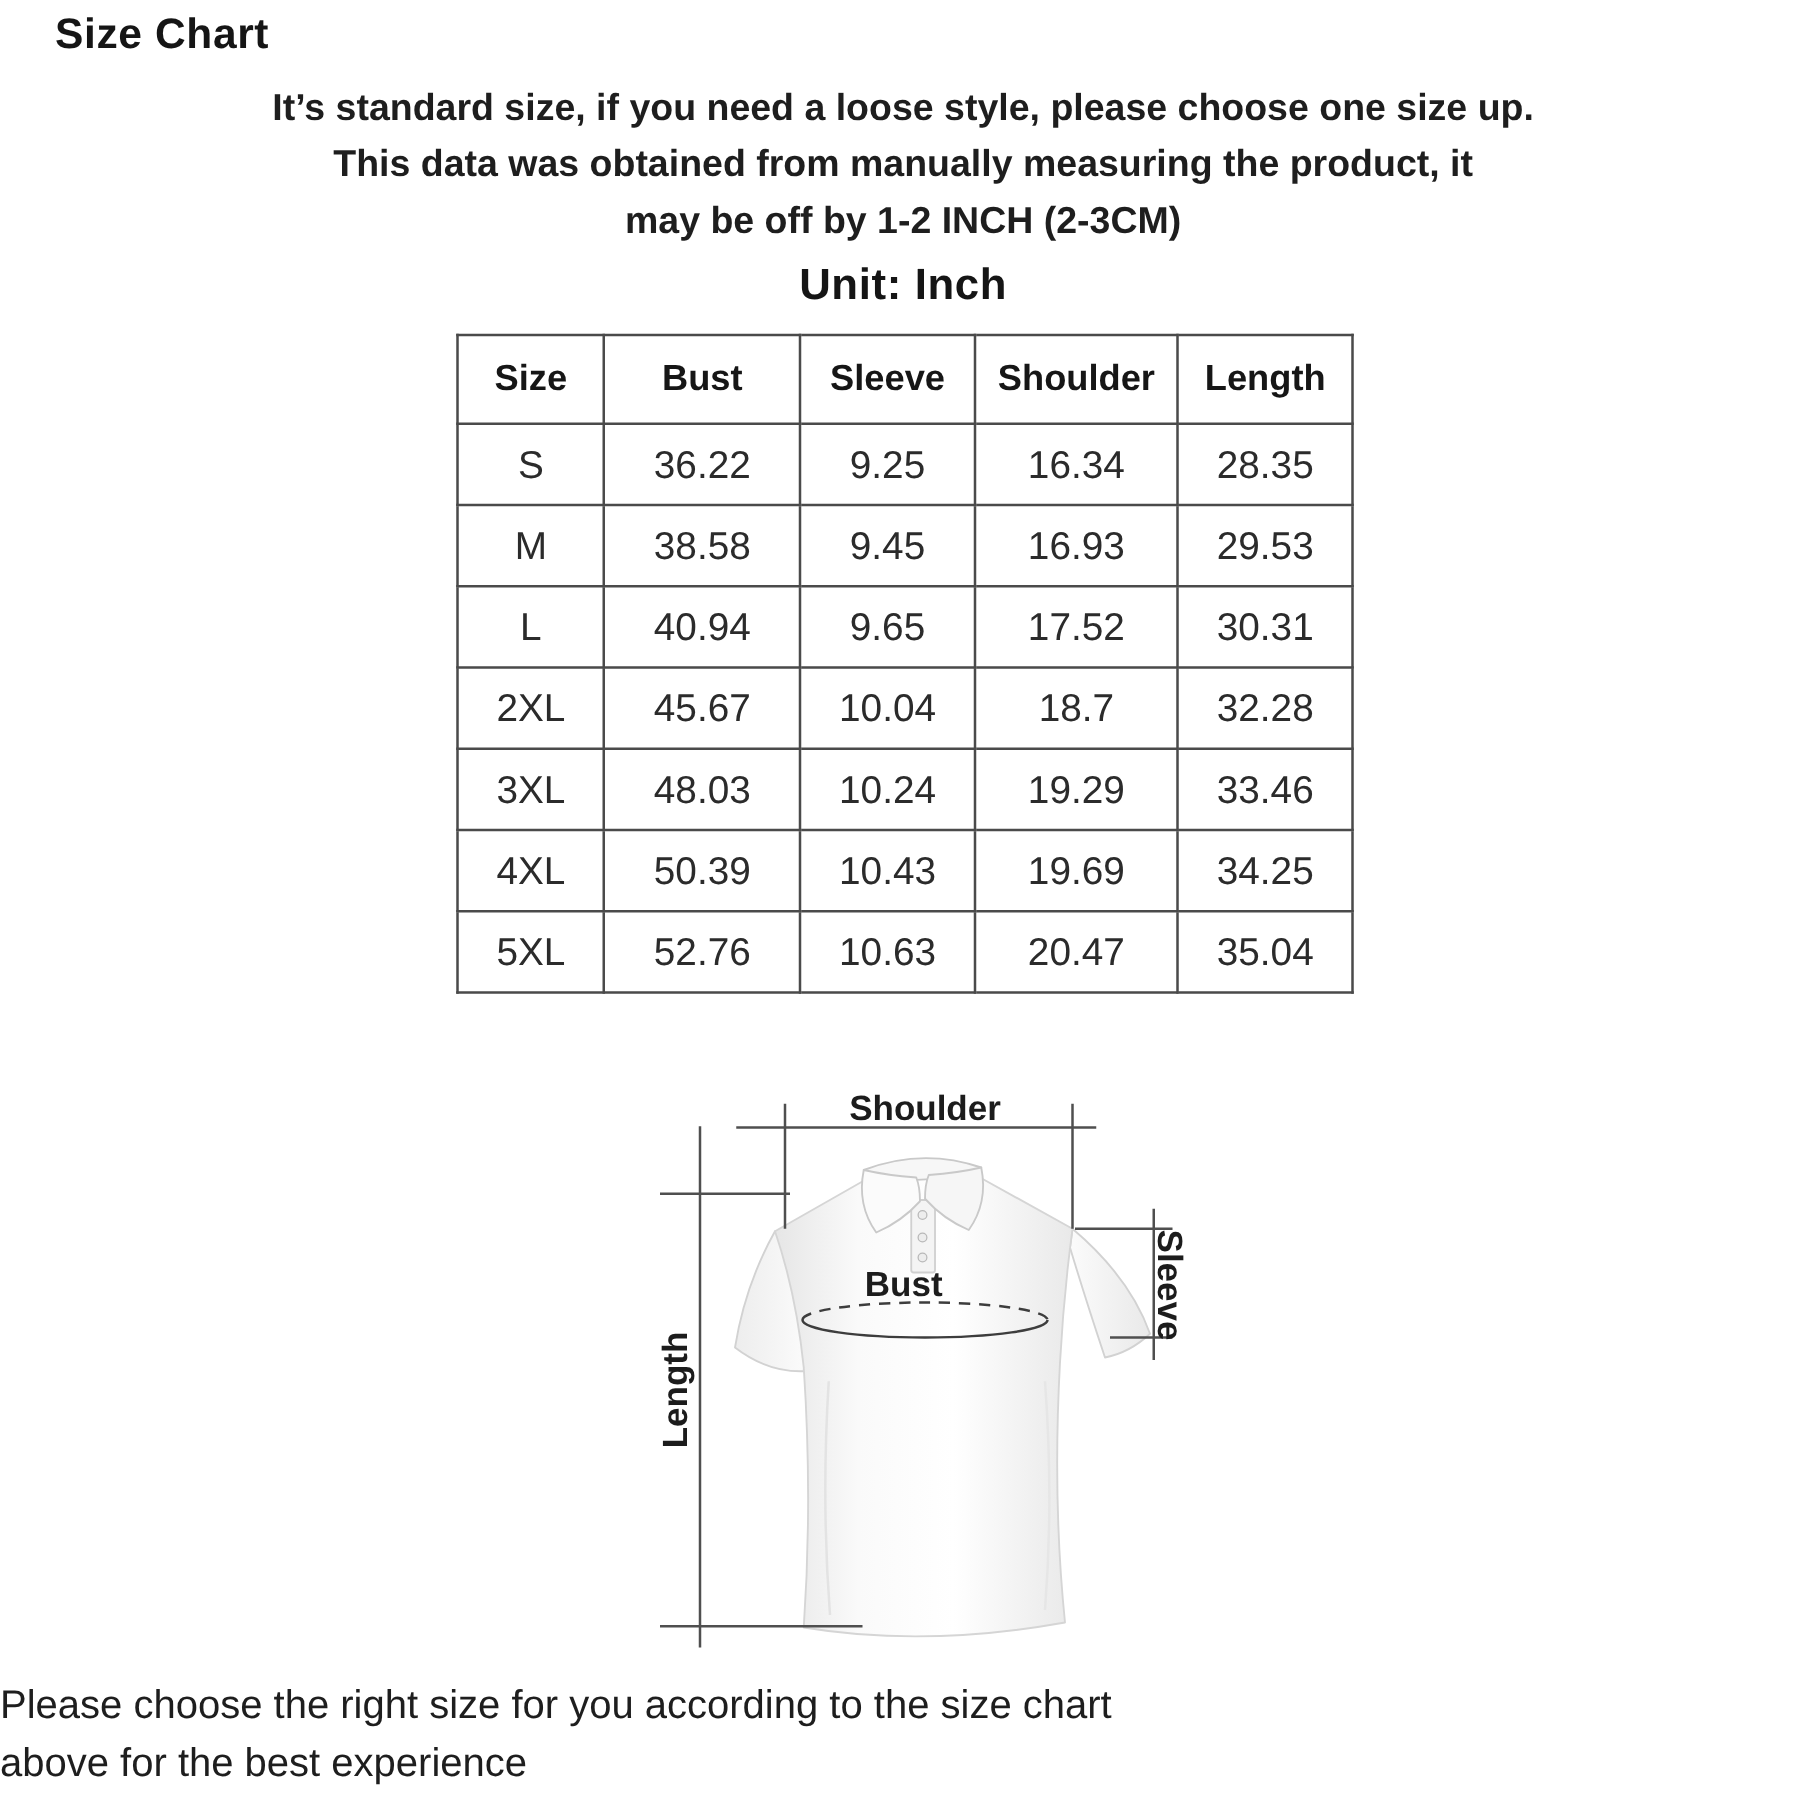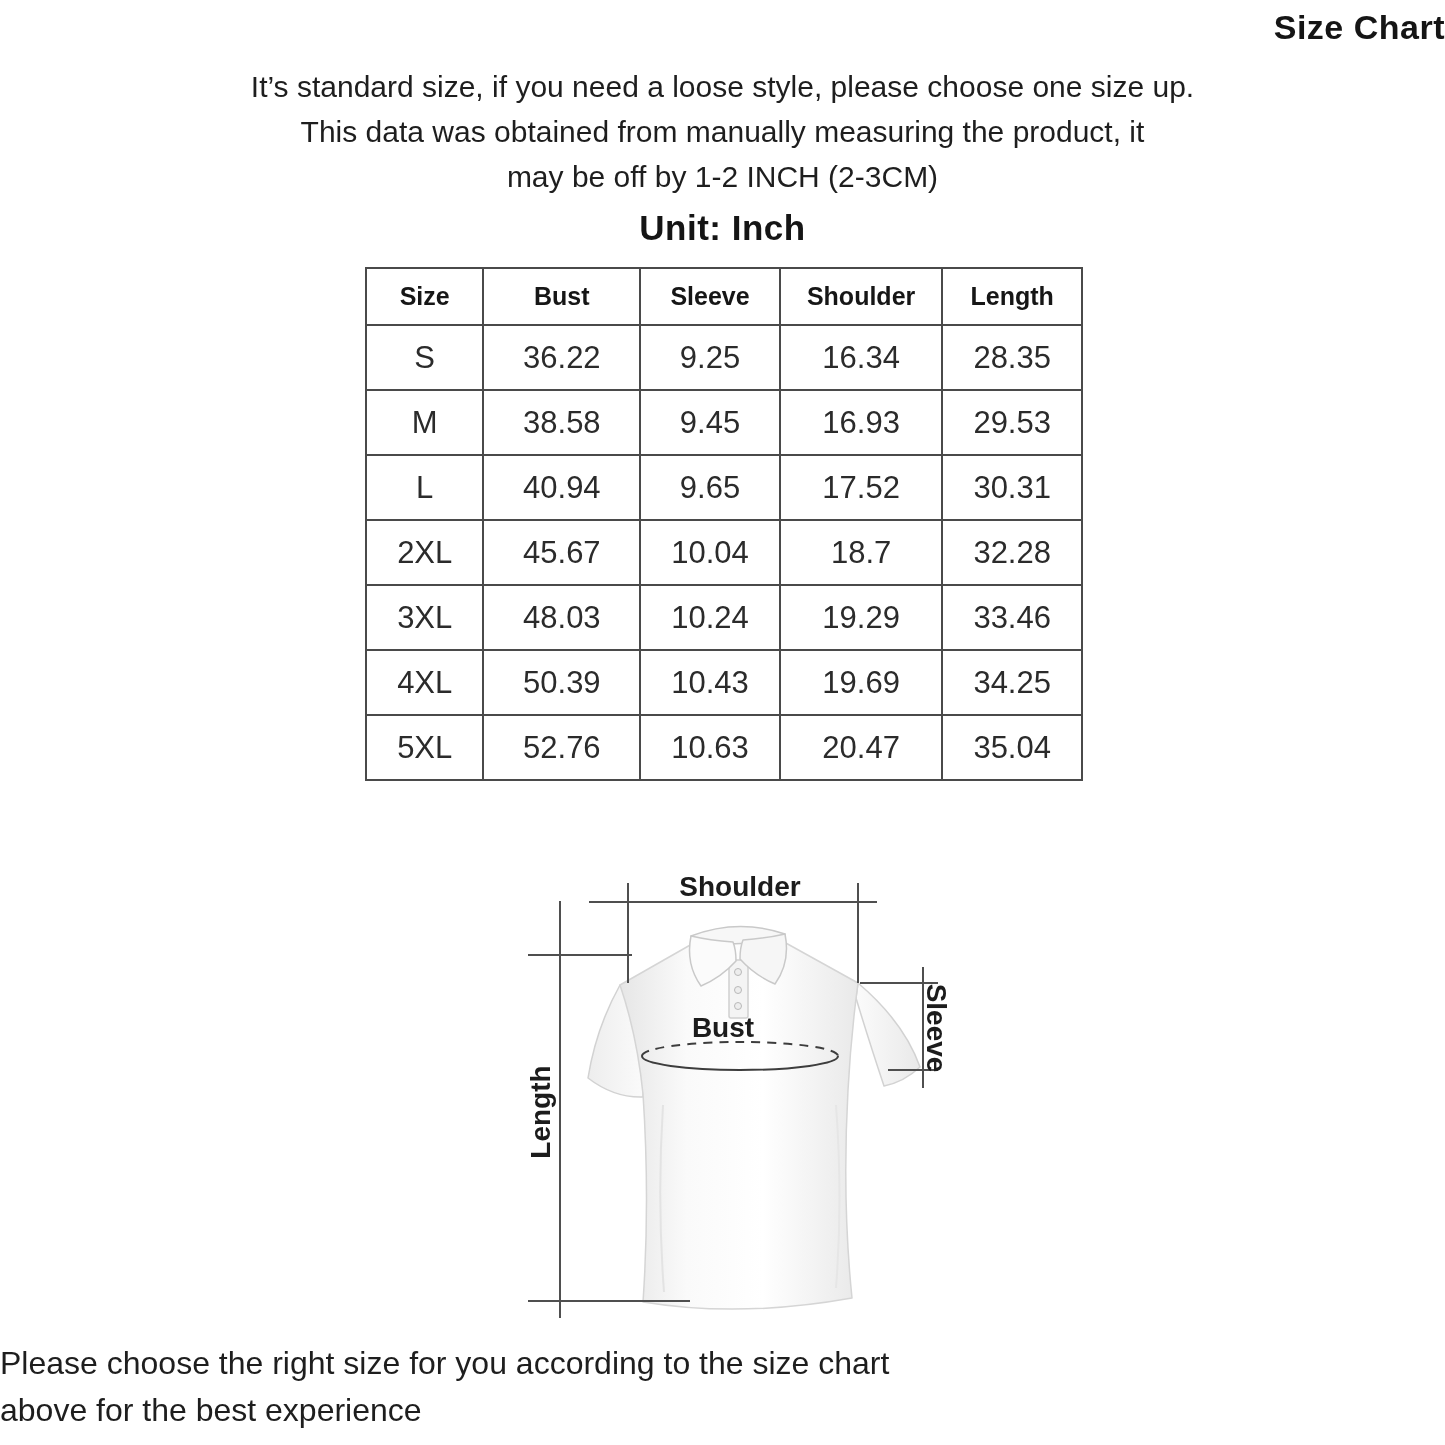--- a/index.html
+++ b/index.html
@@ -7,50 +7,50 @@
     width: 1445px; height: 1445px;
     background: #ffffff;
     font-family: "Liberation Sans", sans-serif;
     color: #1a1a1a;
     overflow: hidden;
   }
   .page { position: relative; width: 1445px; height: 1445px; background: #ffffff; }
 
   .title {
     position: absolute; top: 8px; left: 0; width: 100%;
-    text-align: right;
+    text-align: left;
     font-size: 34px; font-weight: 700; letter-spacing: 0.5px;
     color: #151515;
     padding-left: 44px;
   }
   .description {
     position: absolute; top: 64px; left: 0; width: 100%;
     text-align: center;
-    font-size: 30px; font-weight: 400; line-height: 45px;
+    font-size: 30px; font-weight: 700; line-height: 45px;
     color: #1e1e1e;
   }
   .unit-label {
     position: absolute; top: 208px; left: 0; width: 100%;
     text-align: center;
     font-size: 35px; font-weight: 700; letter-spacing: 0.5px;
     color: #151515;
   }
 
   .size-table {
     position: absolute; top: 267px; left: 365px; width: 718px;
     border-collapse: collapse; table-layout: fixed;
   }
   .size-table th, .size-table td {
     border: 2px solid #4a4a4a;
     text-align: center; vertical-align: middle;
     background: #ffffff;
   }
   .size-table th {
-    height: 57px;
-    font-size: 25px; font-weight: 700; color: #161616;
+    height: 71px;
+    font-size: 29px; font-weight: 700; color: #161616;
   }
   .size-table td {
     height: 65px;
     font-size: 31px; font-weight: 400; color: #2b2b2b;
   }
 
   .diagram-svg { position: absolute; top: 860px; left: 500px; }
 
   .footer-note {
     position: absolute; top: 1340px; left: 0; width: 100%;

